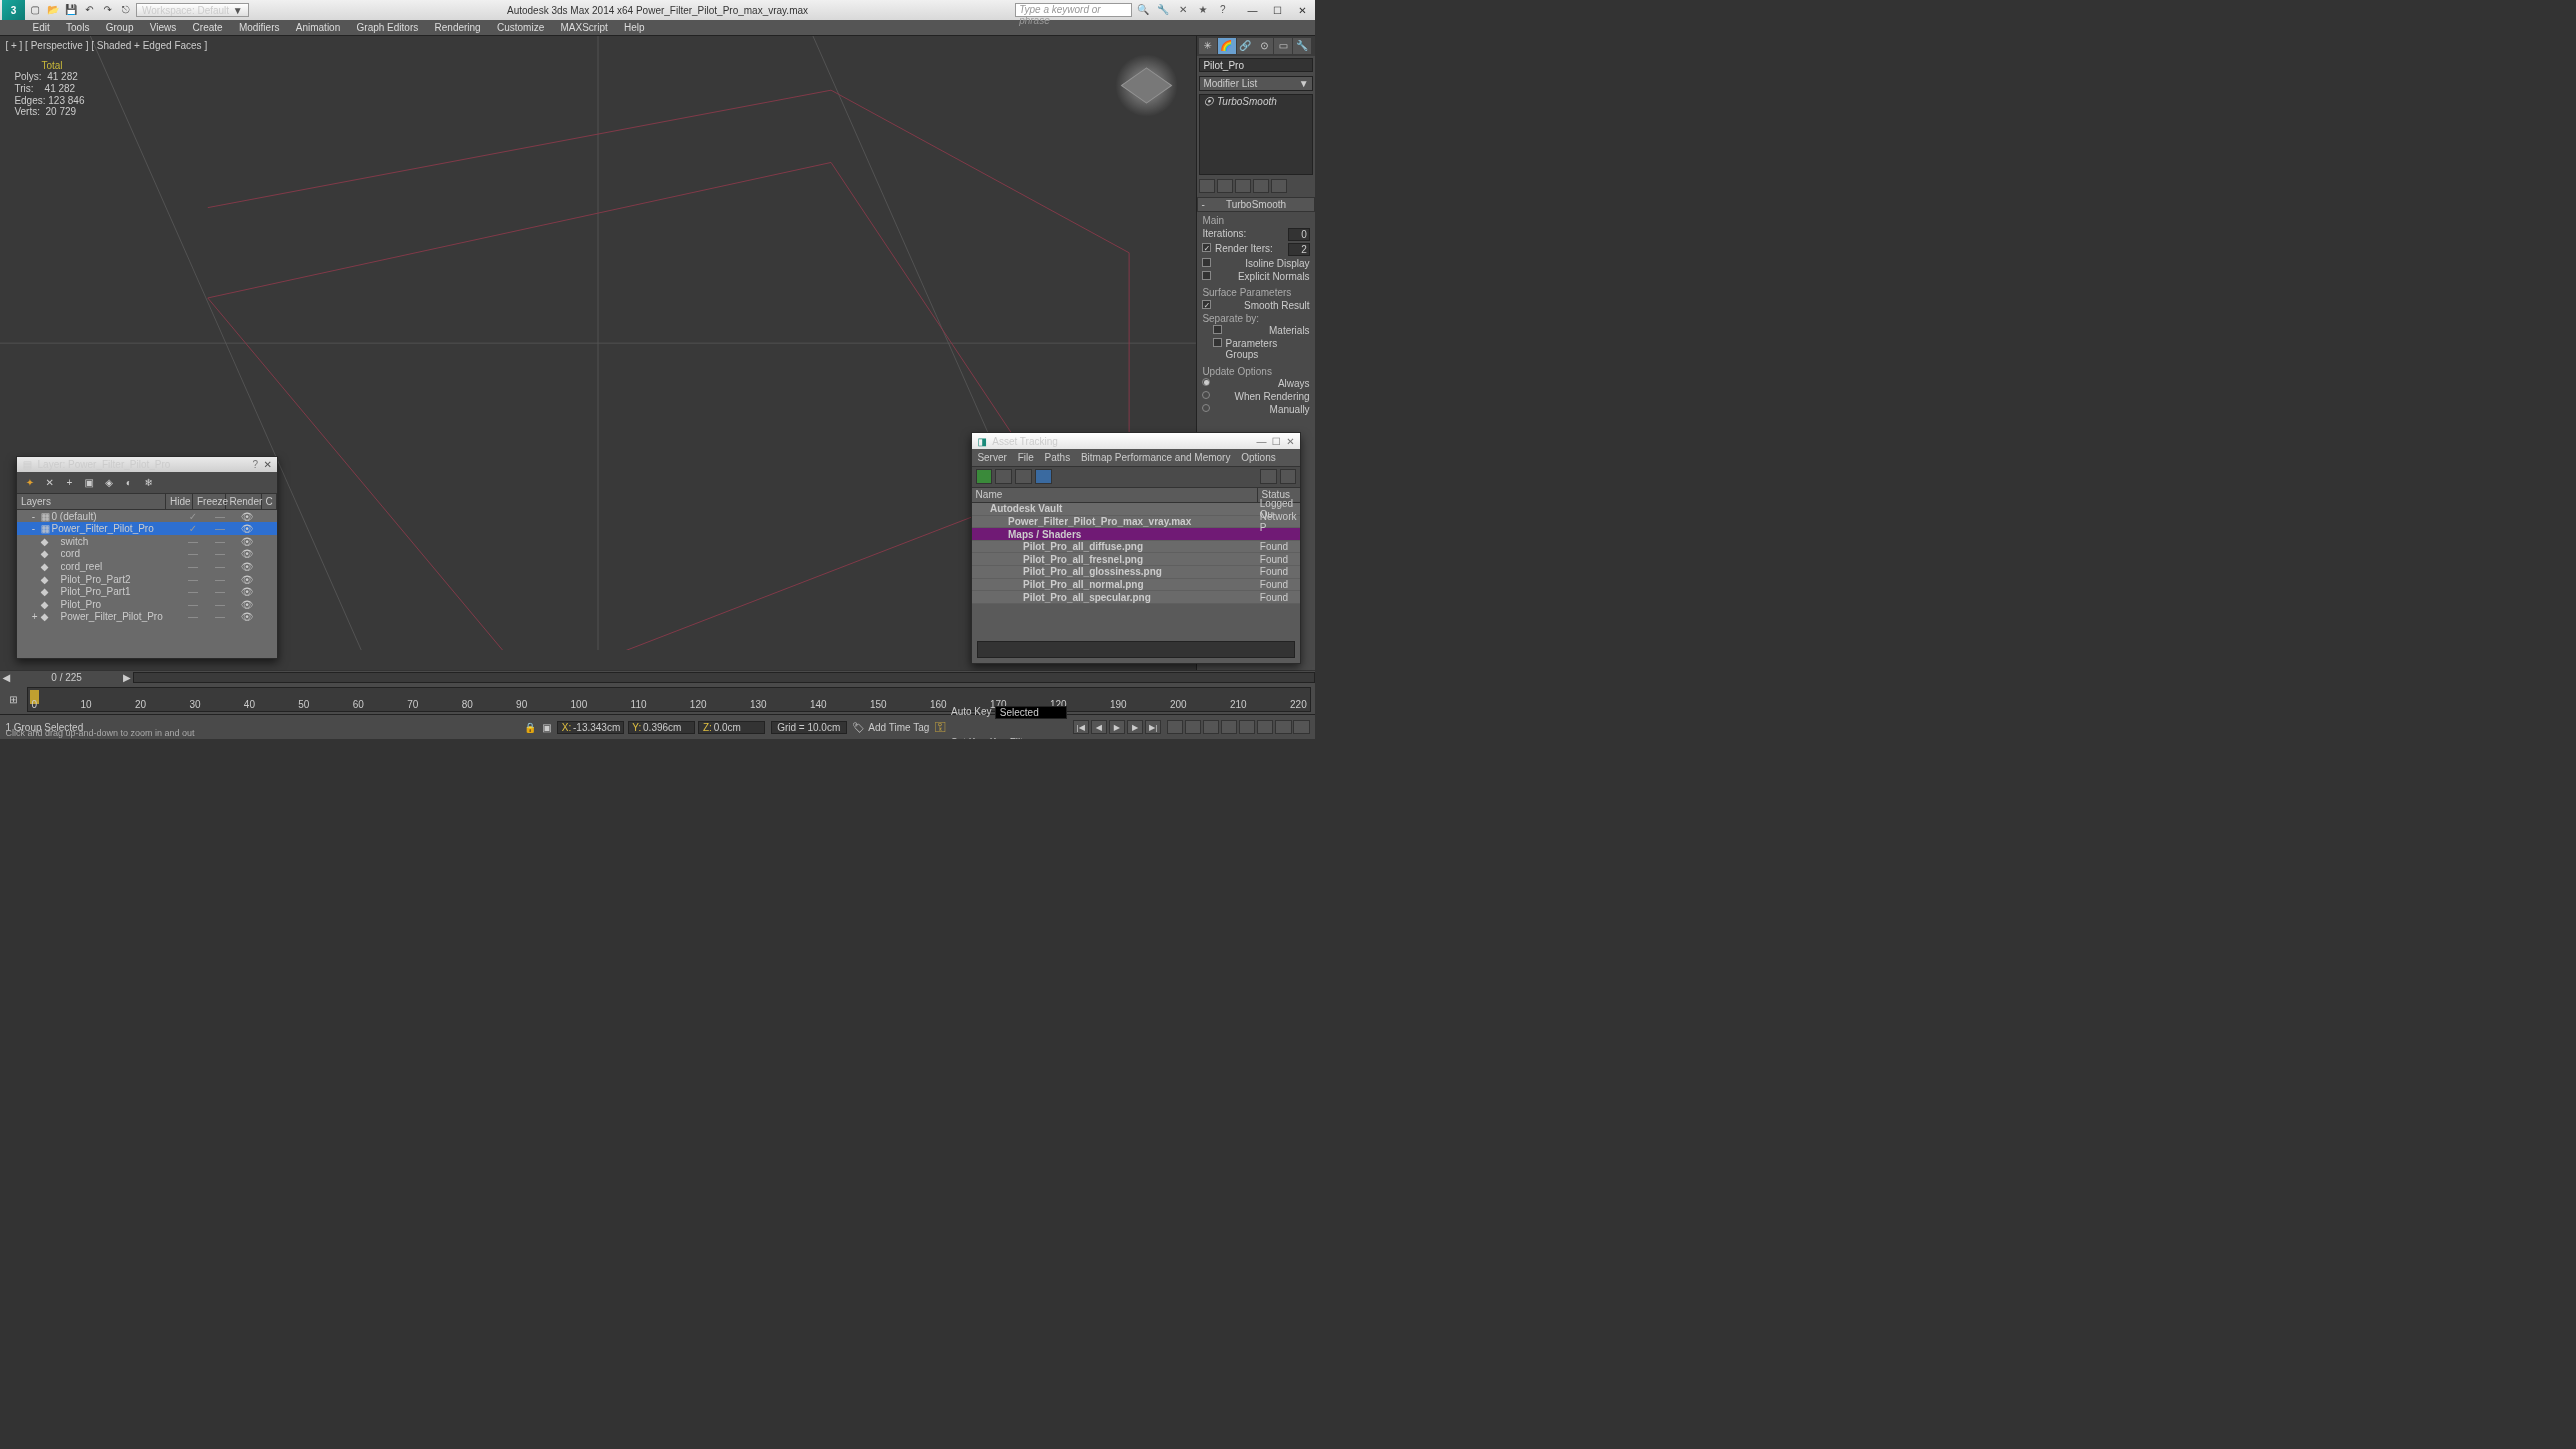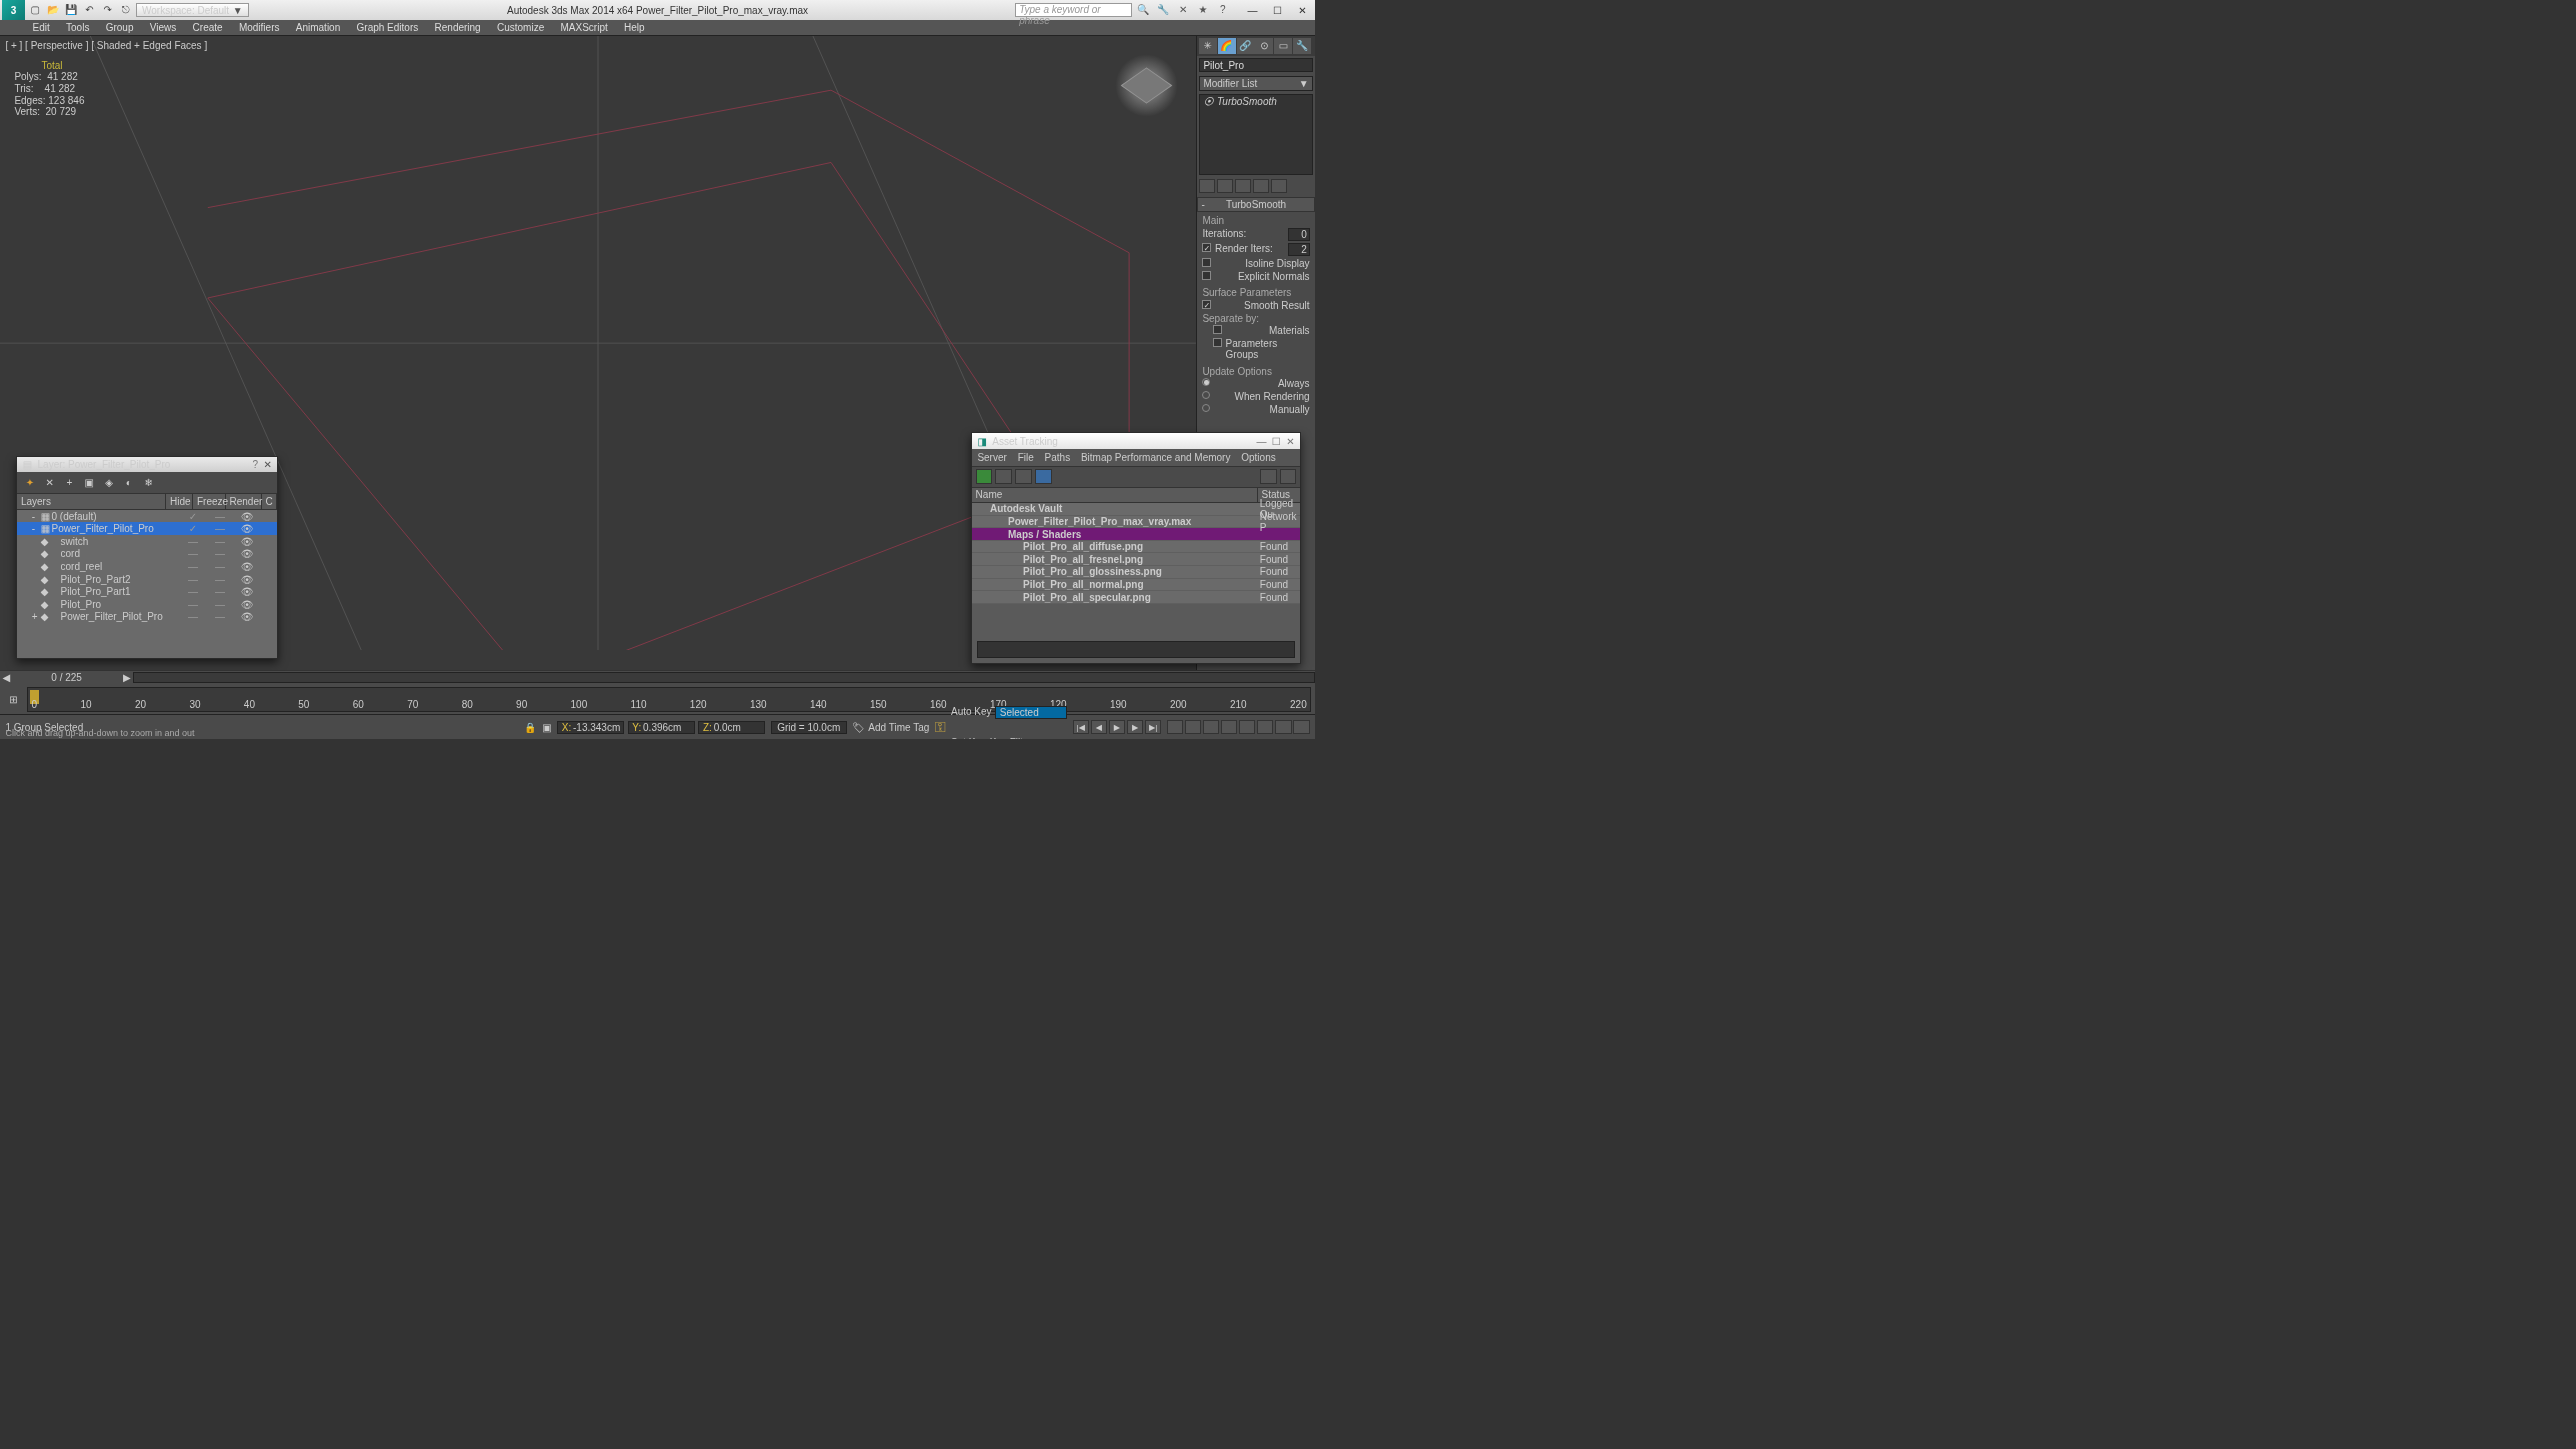--- a/index.html
+++ b/index.html
@@ -103,21 +103,21 @@
 .time-ruler .marker { position:absolute; left:1.8px; top:1.8px; width:9px; height:14.4px; background:#c0a030; }
 
 .statusbar { position:absolute; left:0; right:0; bottom:0; height:25px; background:#4a4a4a; border-top:0.9px solid #222; display:flex; align-items:center; gap:5.4px; padding:0 5.4px; }
 .statusbar .sel-info { width:181px; }
 .statusbar .prompt { position:absolute; left:5.4px; bottom:0.9px; font-size:9px; color:#aaa; }
 .coord-group { display:flex; gap:3.6px; margin-left:auto; }
 .coord-group .cbox { display:flex; align-items:center; background:#333; border:0.9px solid #222; padding:0 3.6px; width:67px; }
 .coord-group .cbox .lbl { color:#e0c040; margin-right:1.8px; }
 .grid-info { background:#333; border:0.9px solid #222; padding:0 5.4px; }
 .anim-key { display:flex; flex-direction:column; gap:18px; }
-.anim-key .sel { background:#0369a1; border:0.9px solid #222; width:72px; padding:0 3.6px; }
+.anim-key .sel { background:#000000; border:0.9px solid #222; width:72px; padding:0 3.6px; }
 .transport { display:flex; gap:1.8px; }
 .transport div { width:16.3px; height:14.4px; background:#555; border:0.9px solid #333; display:flex;align-items:center;justify-content:center; font-size:8.1px; }
 .right-tools { display:flex; gap:1.8px; }
 .right-tools div { width:16.3px; height:14.4px; background:#555; border:0.9px solid #333; }
 
 .vp-scrollbar-h { position:absolute; left:0; right:0; bottom:54px; height:14.4px; background:#4a4a4a; display:flex; align-items:center; }
 .vp-scrollbar-h .arr { width:12.6px; text-align:center; }
 .vp-scrollbar-h .track { flex:1; background:#3a3a3a; height:10.8px; border:0.9px solid #222; }
 </style>
 </head>

